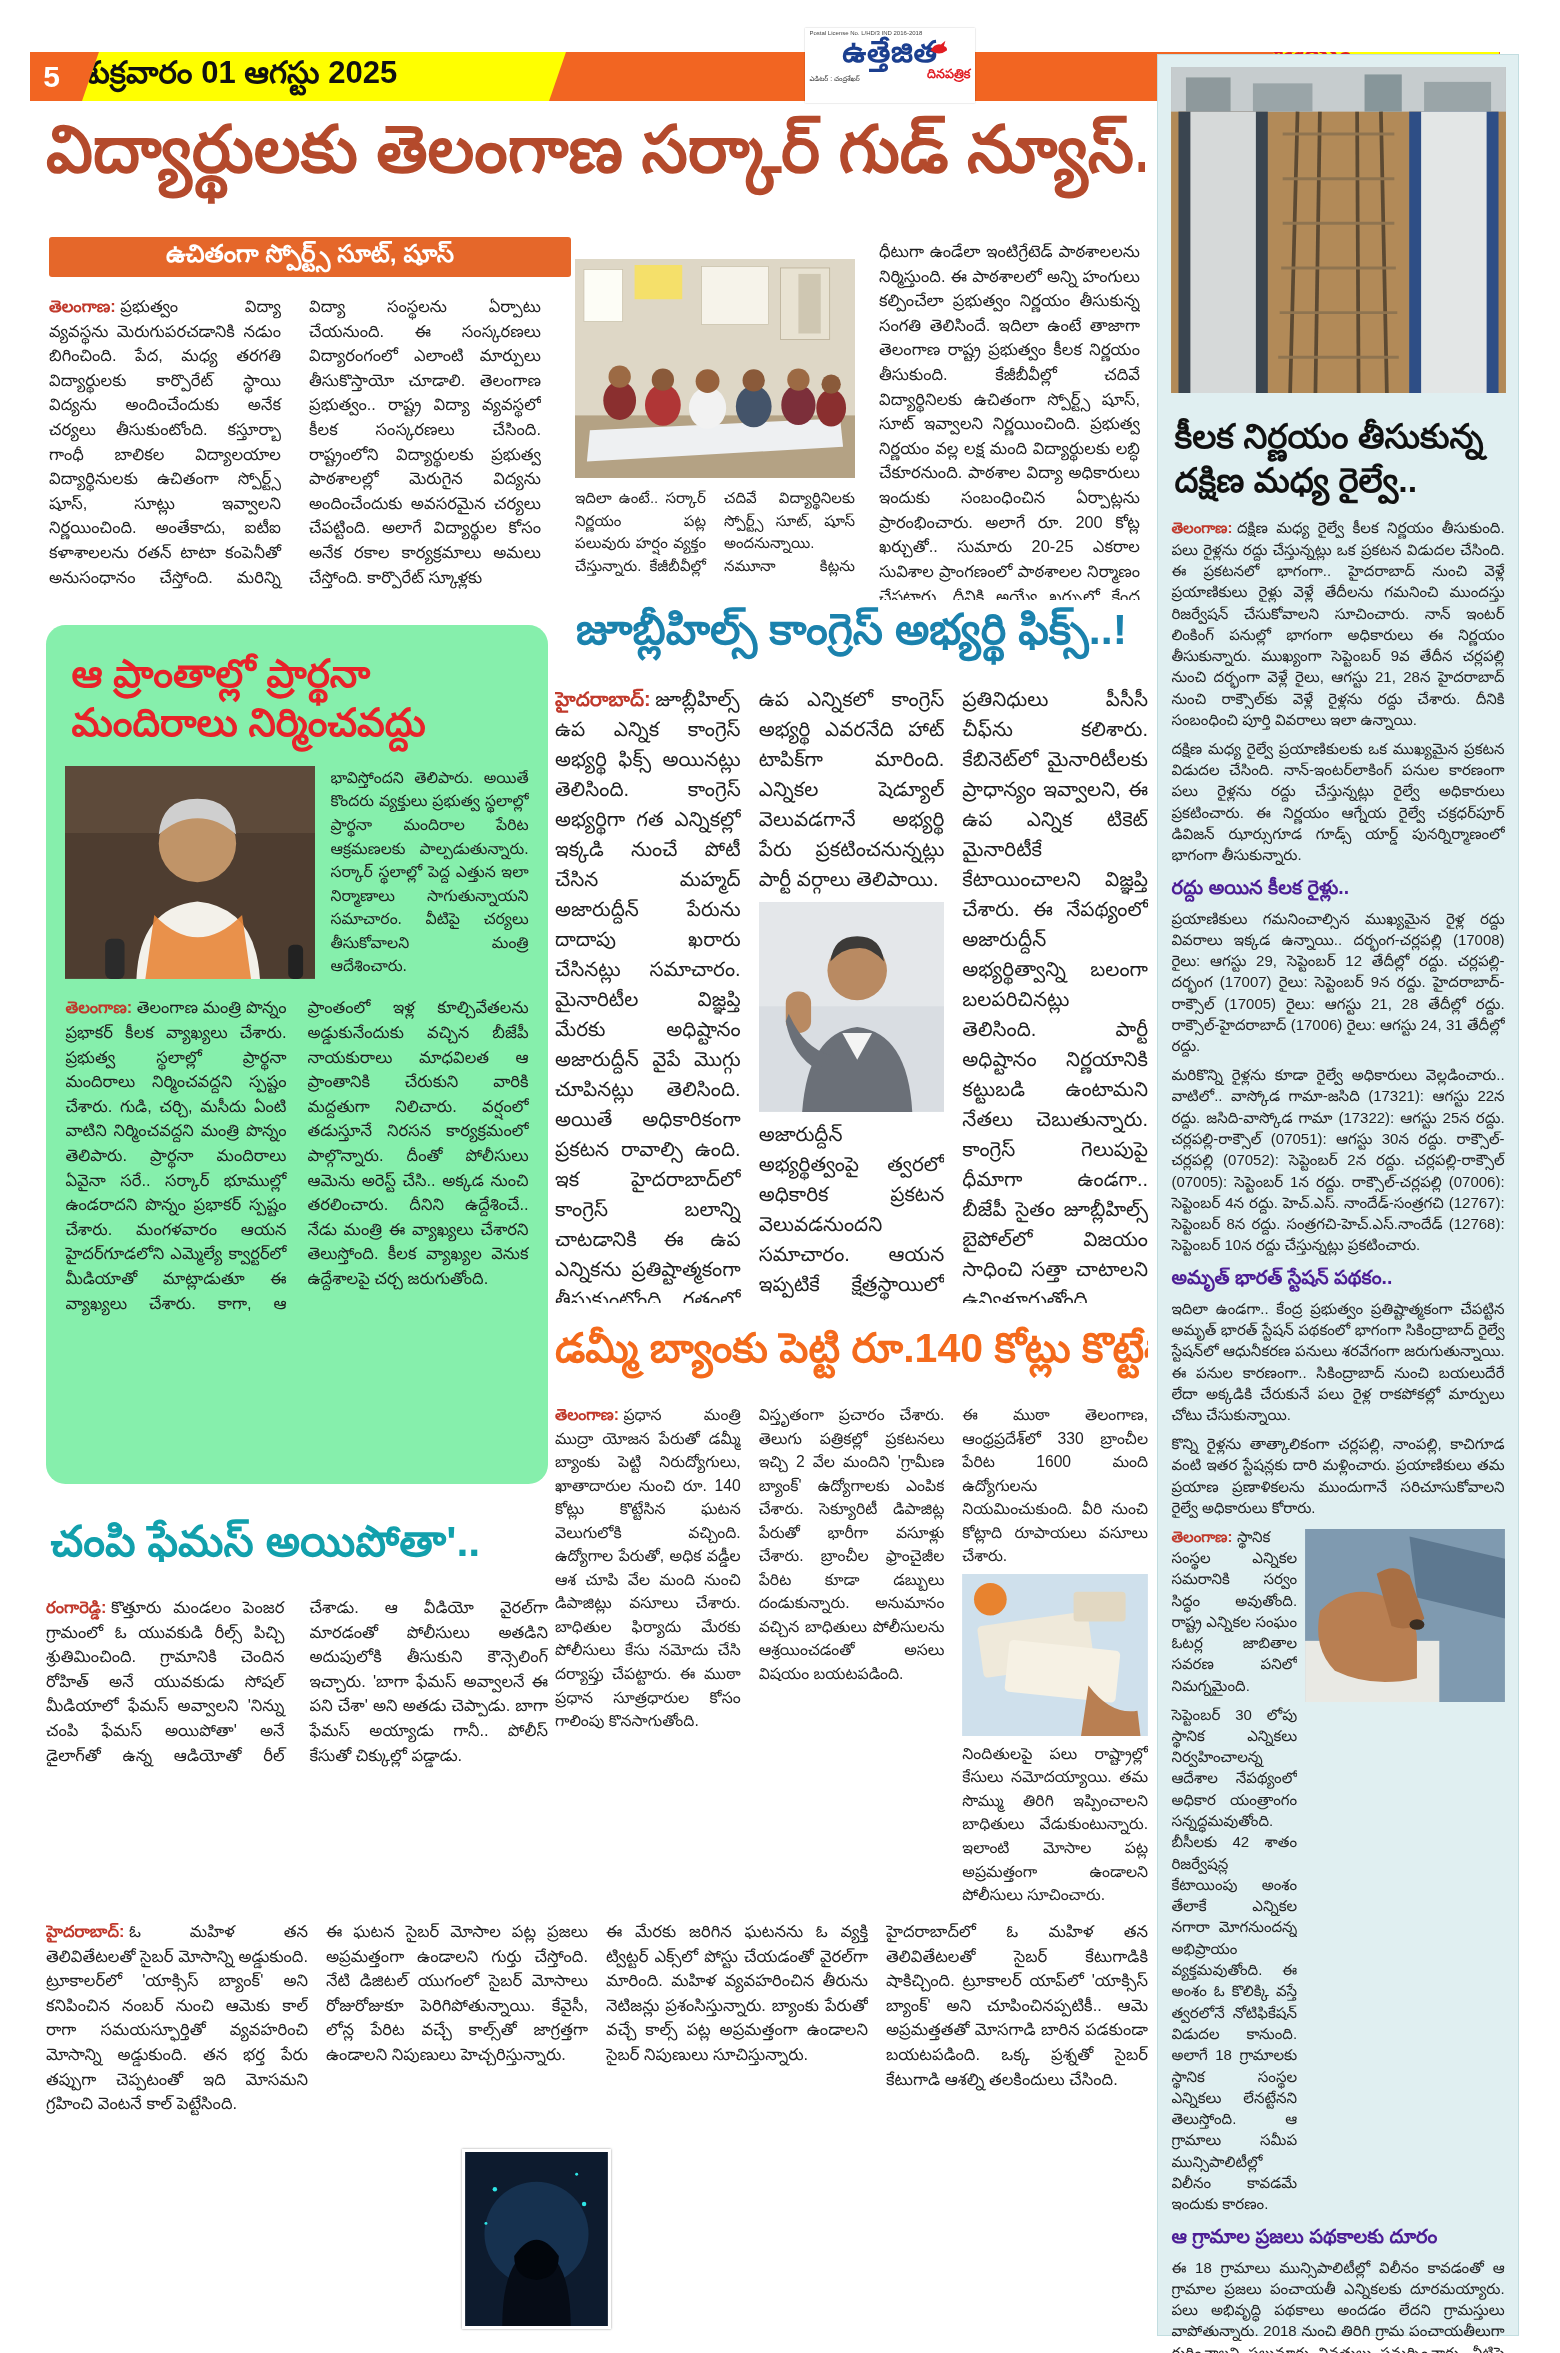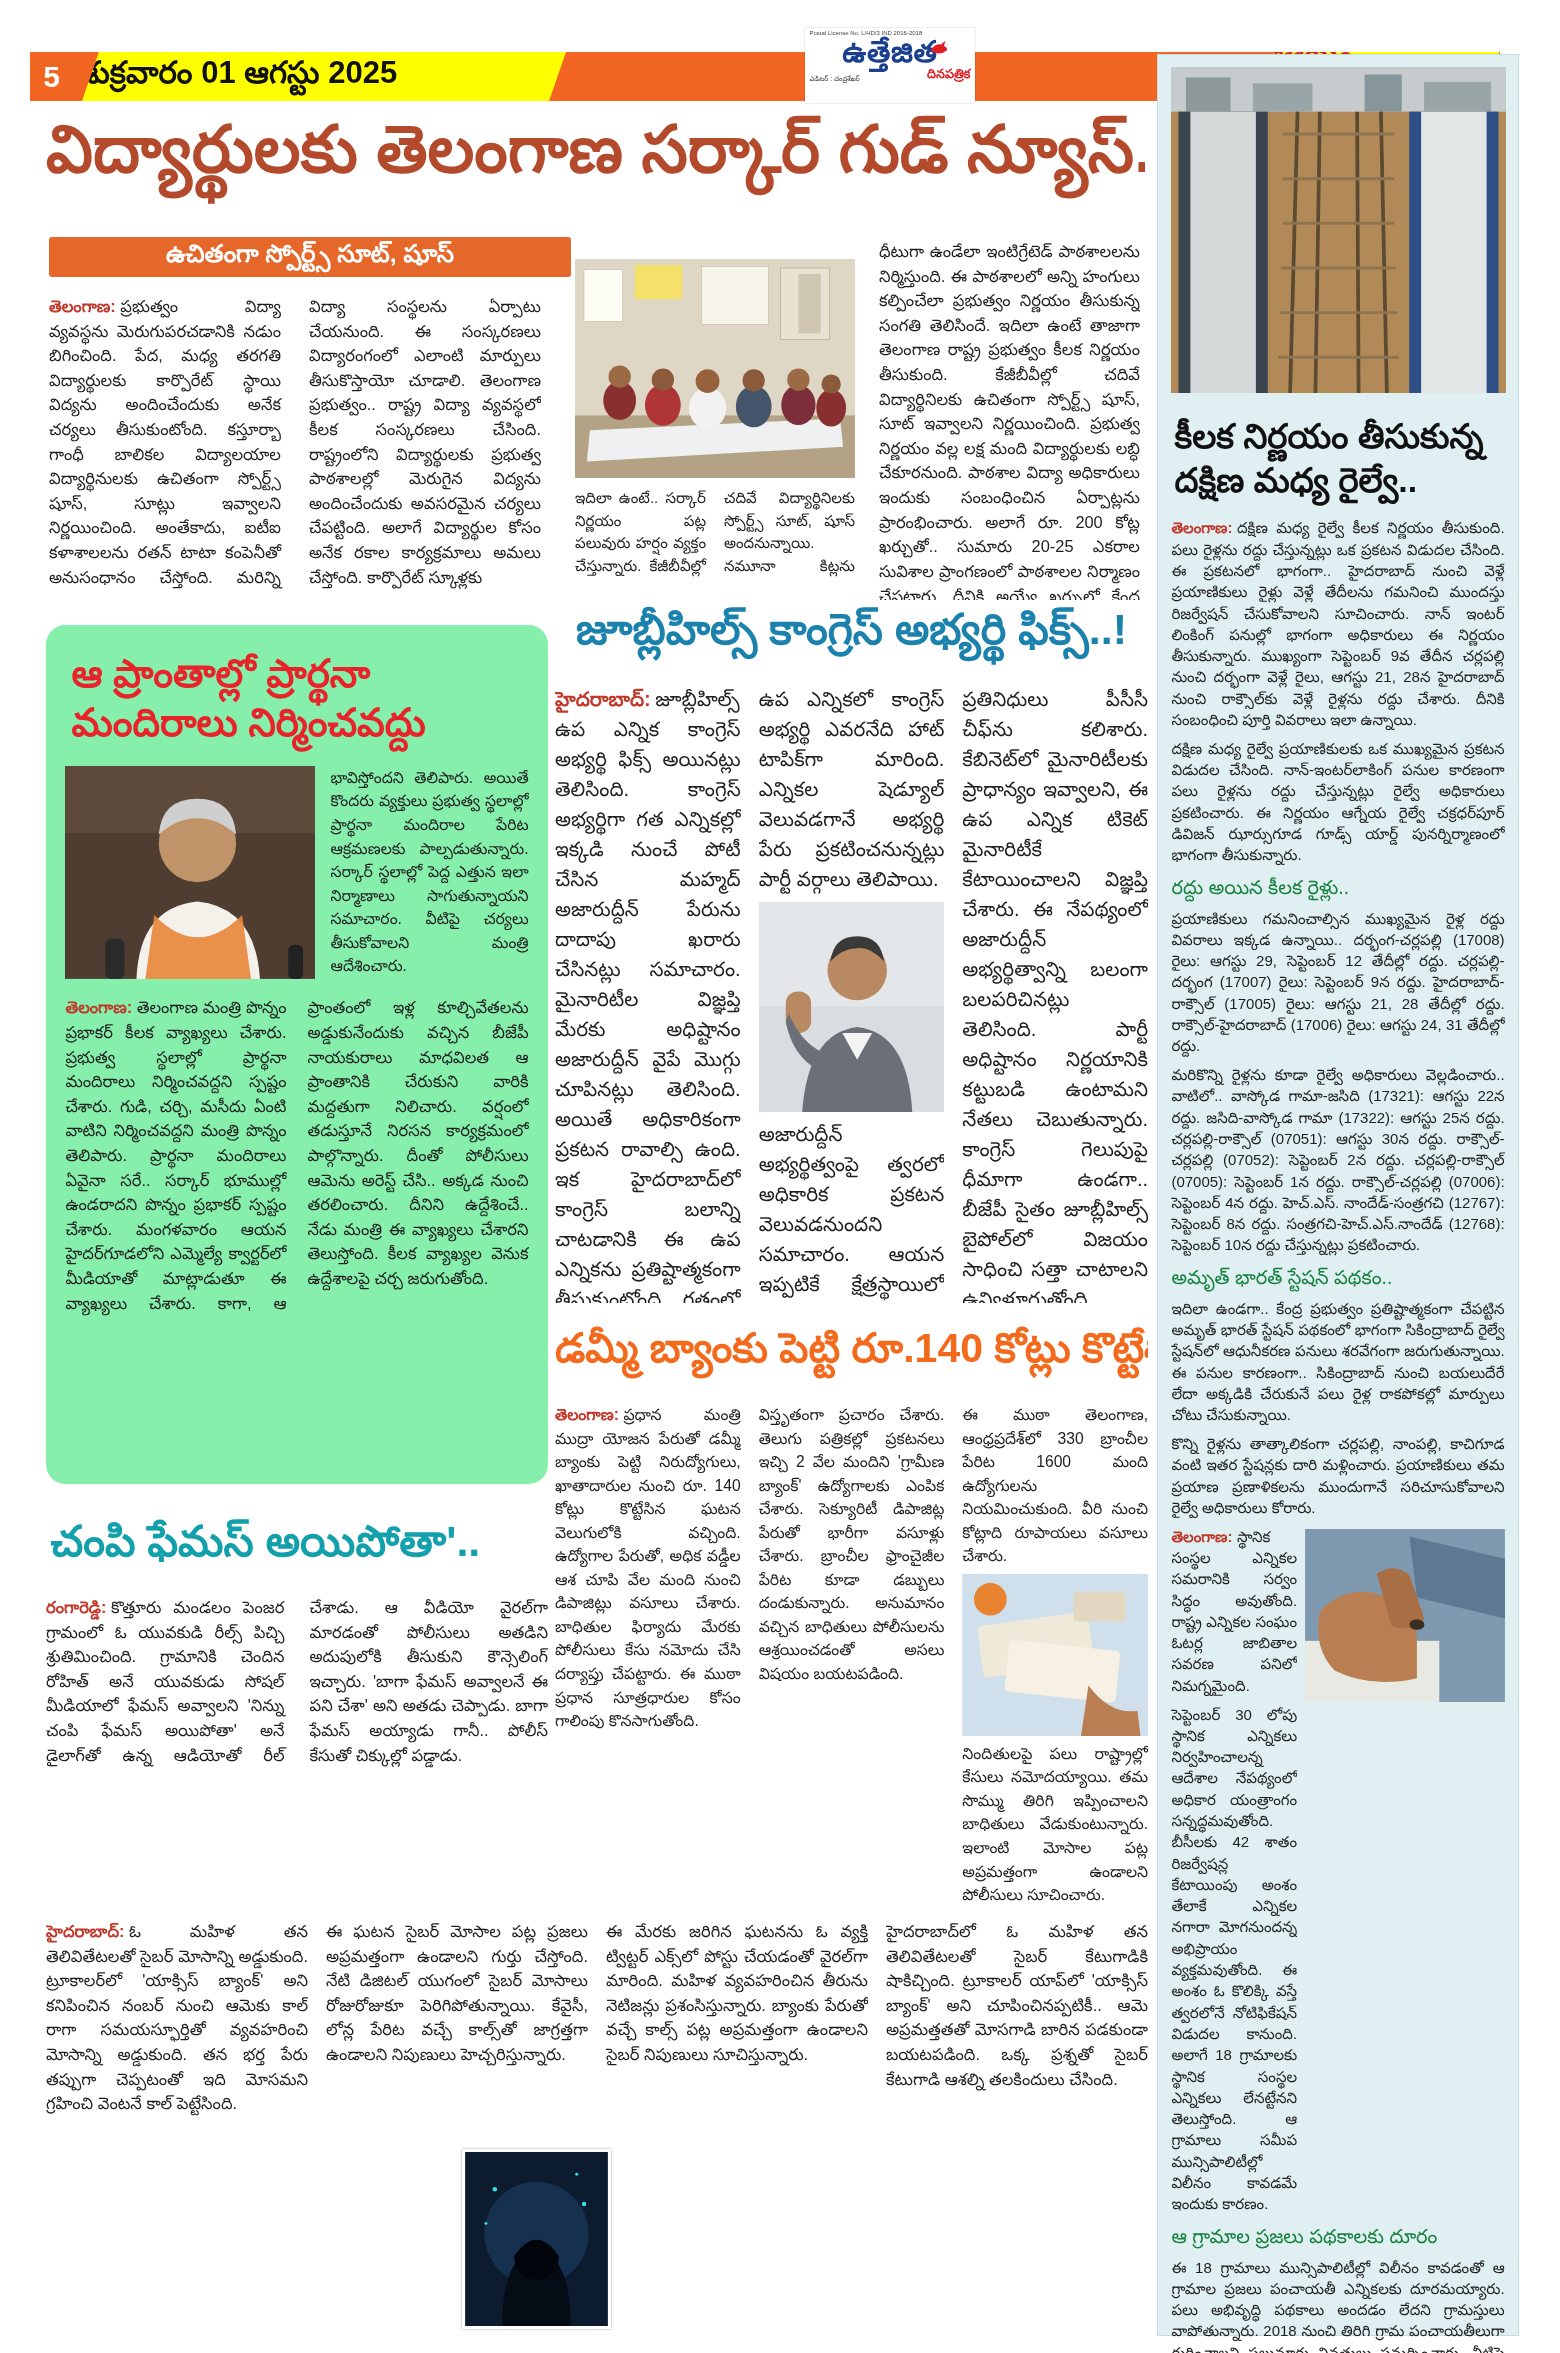--- a/index.html
+++ b/index.html
@@ -67,21 +67,21 @@
   #cyber{left:46px;top:1919px;width:1102px;height:417px;}
   #cyber-headline{font-size:41px;font-weight:bold;color:#d6147a;margin:0 0 19.4px 4.5px;}
   #cyber-photo{position:absolute;left:416px;top:230px;width:143px;height:174px;border:3px solid #fff;
                box-shadow:0 0 2.2px rgba(0,0,0,.4);}
   
   #rail-panel{left:1157px;top:54px;width:362px;height:2282px;background:#e0eff1;
               border:0.7px solid #c2dde0;box-sizing:border-box;padding:12px 13.4px;}
   #rail-photo{width:335px;height:326px;}
   #rail-headline{font-size:34px;font-weight:bold;color:#111;line-height:1.3;margin:21px 0 15px 3px;}
   #rail-panel .bodytext{font-size:15px;line-height:1.42;}
-  .rail-sub{font-size:19.4px;font-weight:normal;color:#15803d;margin:10.4px 0 4.5px 0;}
+  .rail-sub{font-size:19.4px;font-weight:bold;color:#4c1d95;margin:10.4px 0 4.5px 0;}
   #villages-headline{font-size:27.6px;font-weight:bold;color:#1e7bc4;letter-spacing:-0.7px;
                      margin:19.4px 0 10.4px 0;line-height:1.15;}
   #villages-photo{float:right;width:200px;height:173px;margin:3px 0 6px 7.5px;}
   p{margin:0 0 7.5px 0;}
 </style>
 </head>
 <body>
 
 <div id="header-bar" class="abs">
   <div id="pagenum" class="abs">5</div>

